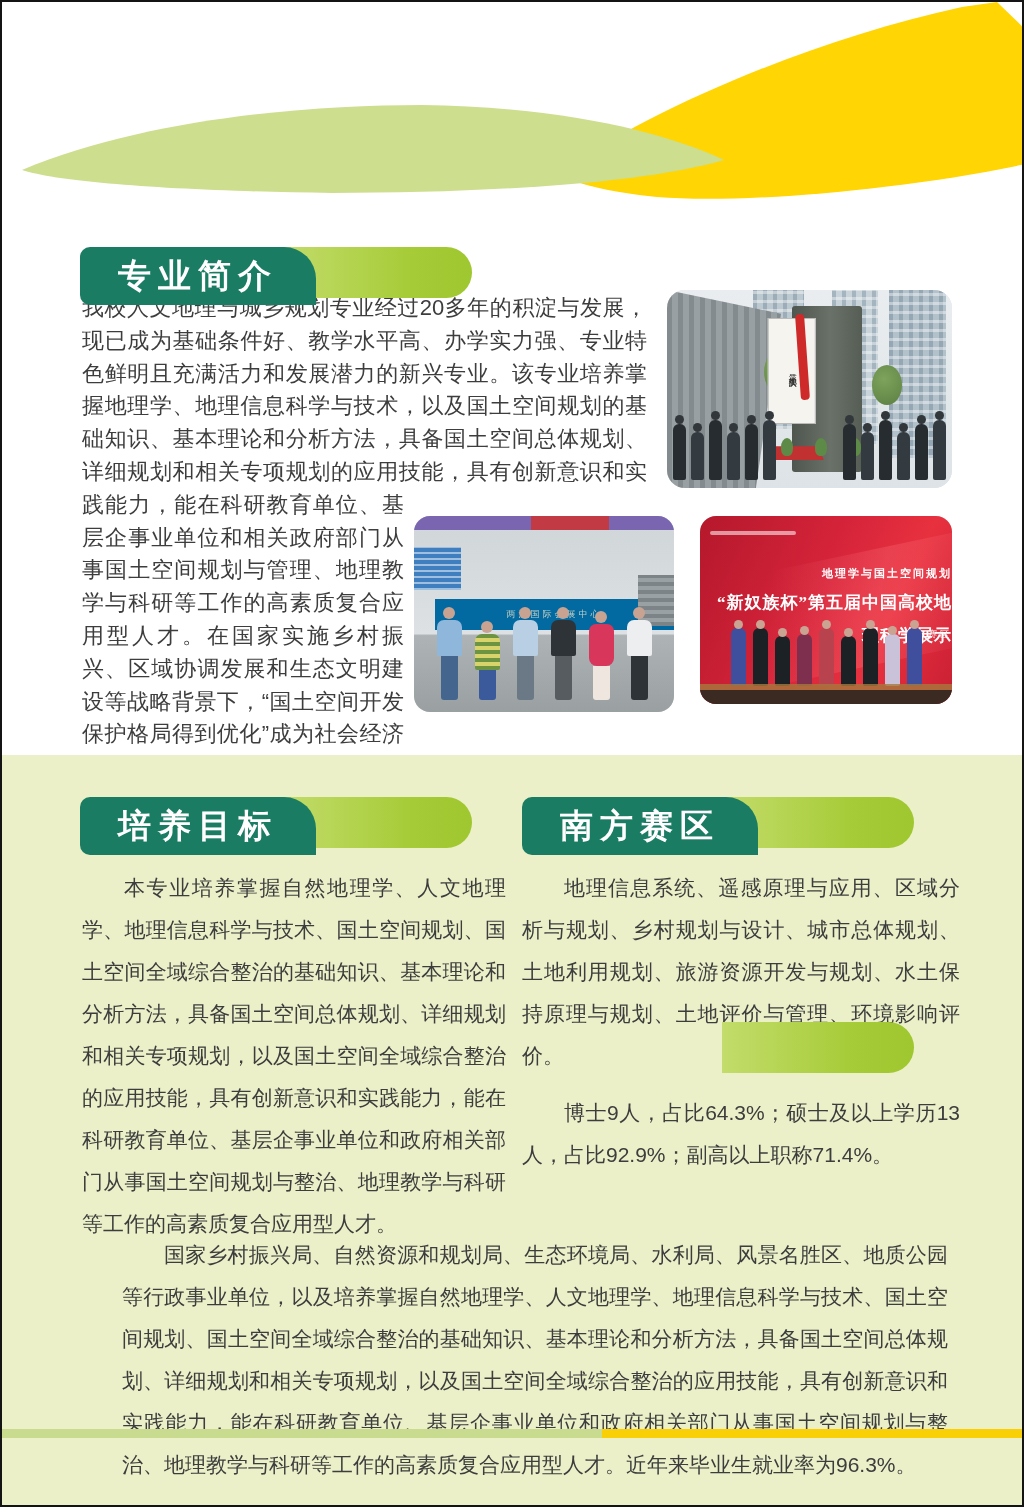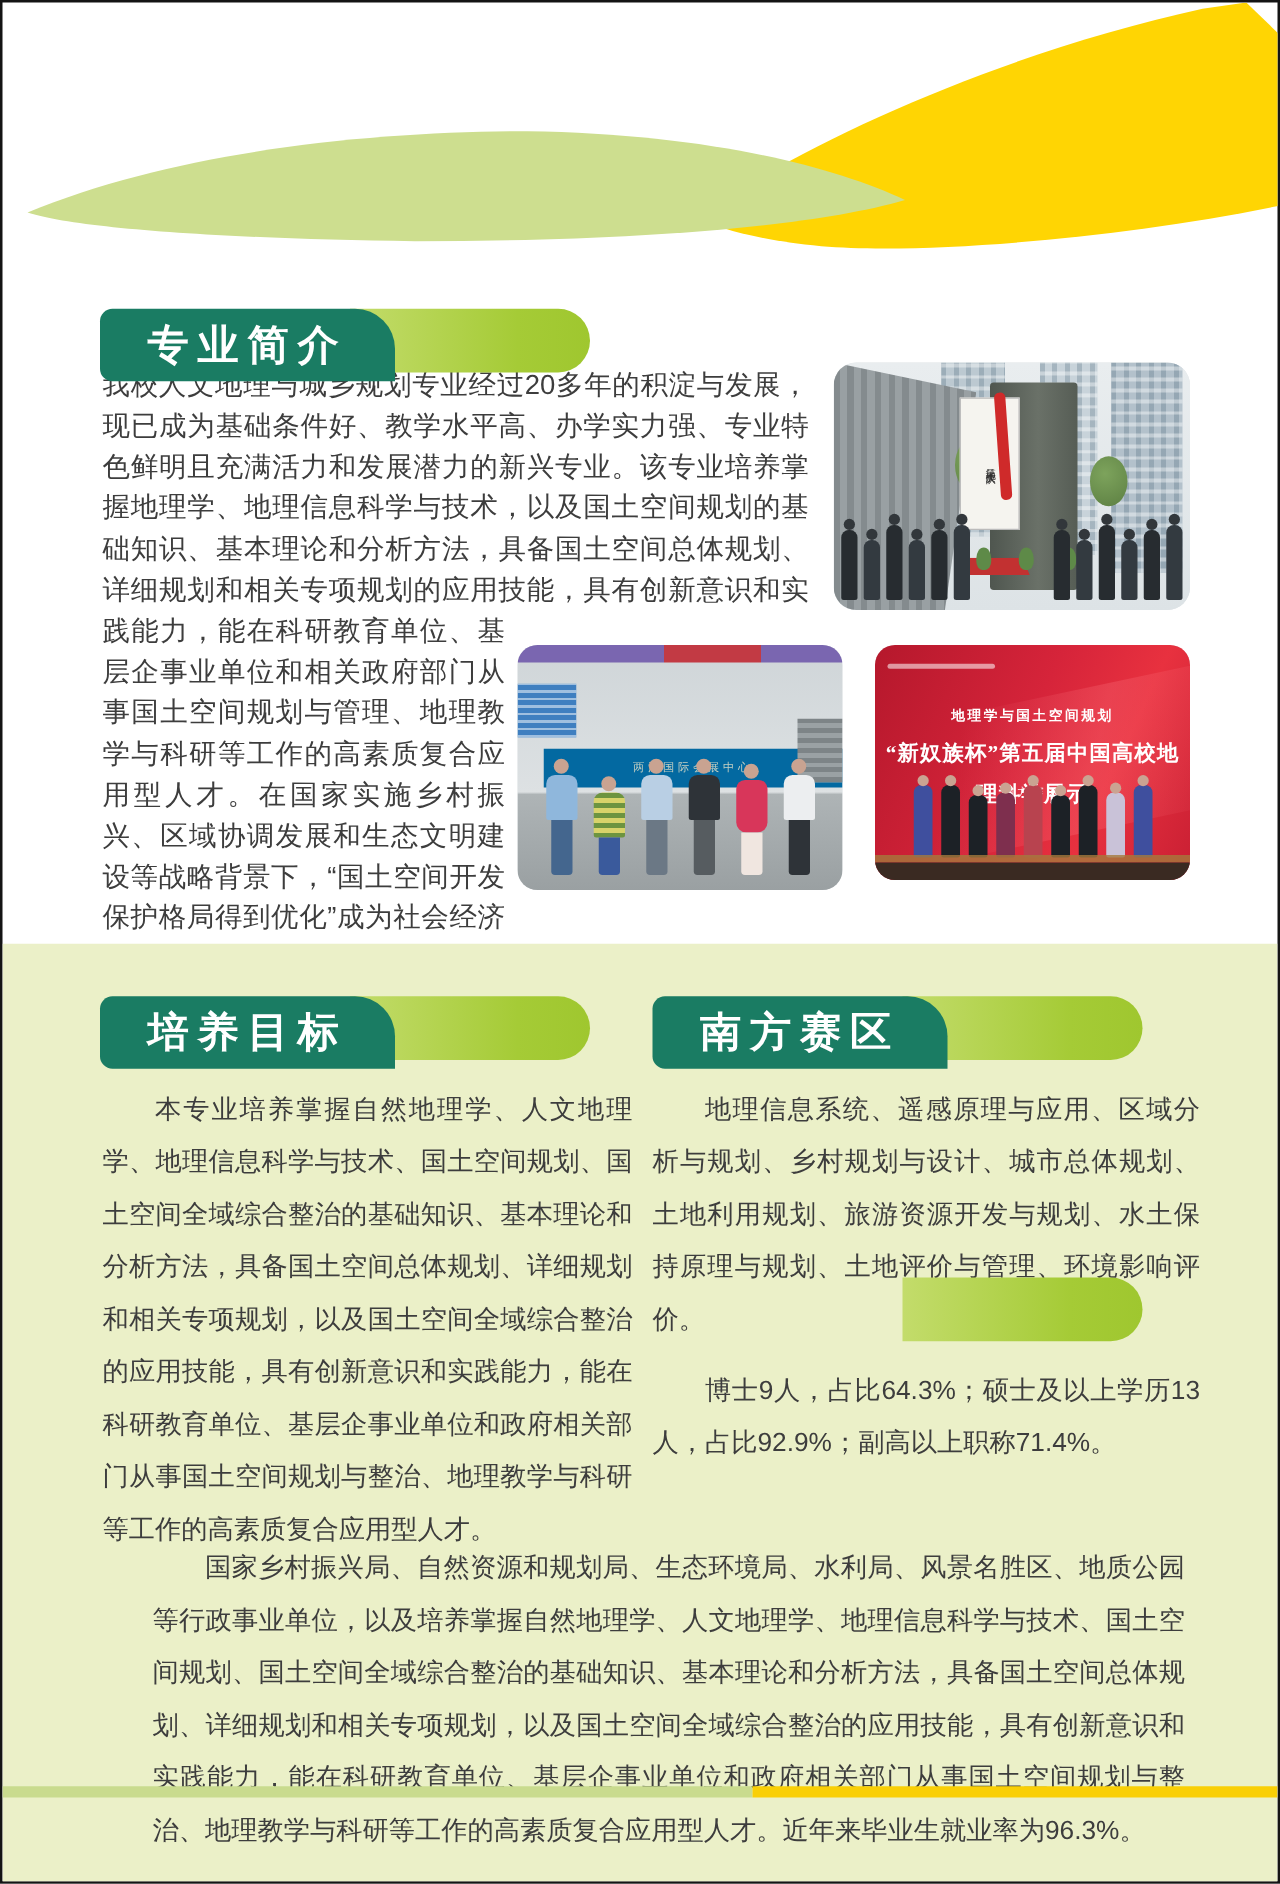--- a/index.html
+++ b/index.html
@@ -82,21 +82,21 @@
   .person{width:26px;display:flex;flex-direction:column;align-items:center;}
   .person .head{width:12px;height:12px;border-radius:50%;background:#c9a391;}
   .person .torso{width:25px;height:36px;border-radius:7px 7px 2px 2px;margin-top:1px;}
   .person .legs{width:17px;height:44px;border-radius:0 0 3px 3px;}
   
   .ph3 .backdrop{position:absolute;inset:0;
     background:linear-gradient(115deg,#b5182c 0%,#d6243a 45%,#e8313f 70%,#c91f33 100%);}
   .ph3 .streak{position:absolute;width:220%;height:60%;left:-40%;top:18%;
     background:linear-gradient(115deg,rgba(255,255,255,0) 30%,rgba(255,120,130,.28) 50%,rgba(255,255,255,0) 70%);
     transform:rotate(-12deg);}
-  .ph3 .txt{position:absolute;left:0;width:100%;text-align:center;color:#ffffff;}
+  .ph3 .txt{position:absolute;left:0;width:100%;text-align:right;color:#ffffff;}
   .ph3 .l1{top:22%;font-size:11px;letter-spacing:2px;font-weight:700;}
   .ph3 .l2{top:38%;font-size:17px;font-weight:800;letter-spacing:1px;font-family:"Liberation Serif", serif;}
   .ph3 .l3{top:54%;font-size:9px;letter-spacing:3px;opacity:.95;}
   .ph3 .tinytl{position:absolute;left:4%;top:8%;width:34%;height:4px;background:rgba(255,255,255,.55);border-radius:2px;}
   .ph3 .floor{position:absolute;bottom:0;width:100%;height:14px;background:#3a2a22;}
   .ph3 .floor2{position:absolute;bottom:14px;width:100%;height:6px;background:#a5793c;opacity:.8;}
   .p3row{position:absolute;bottom:18px;width:100%;display:flex;justify-content:center;gap:7px;align-items:flex-end;}
   .sil3{width:15px;height:58px;background:#1c2126;border-radius:6px 6px 2px 2px;position:relative;}
   .sil3::before{content:"";position:absolute;top:-8px;left:3px;width:9px;height:9px;border-radius:50%;background:#caa392;}
   

